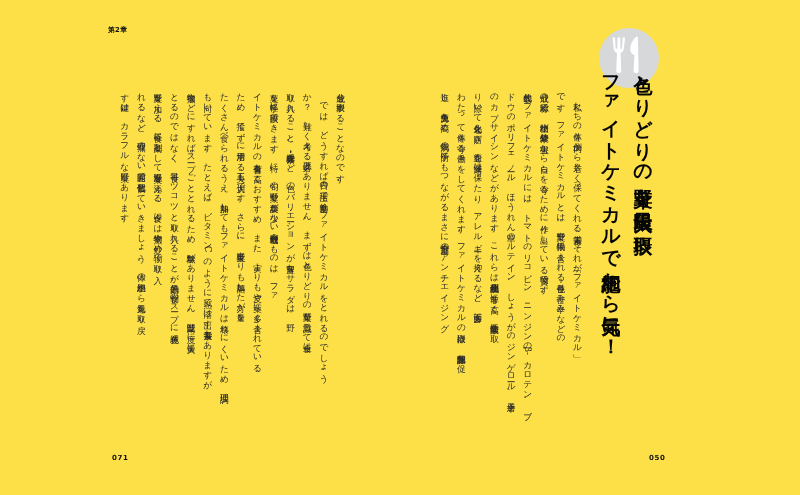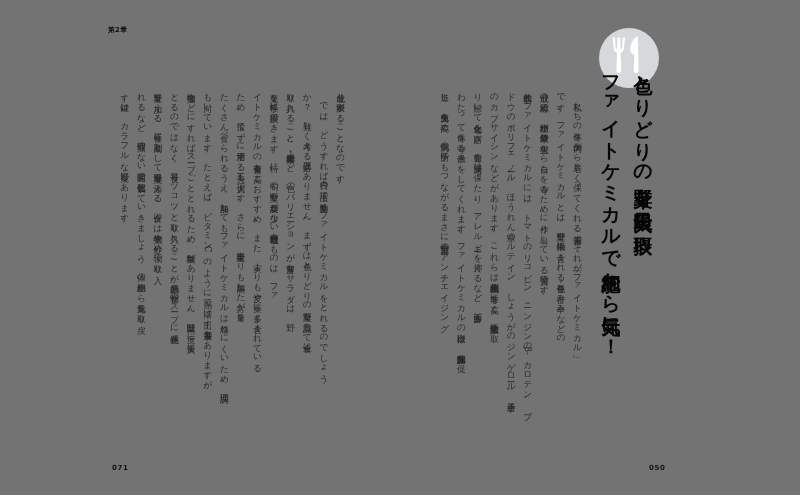--- a/index.html
+++ b/index.html
@@ -3,21 +3,21 @@
 <meta charset="utf-8">
 <style>
   html,body{margin:0;padding:0;}
   body{
     width:800px;height:495px;
     background:#fdfdfd;
     overflow:hidden;
     position:relative;
     font-family:"DejaVu Sans","Liberation Sans",sans-serif;
   }
-  .spread{position:absolute;inset:0;background:#737373;}
+  .spread{position:absolute;inset:0;background:#fde047;}
 
   
   .chapter-header{
     position:absolute;left:108px;top:25px;
     display:flex;gap:9px;align-items:baseline;
     font-weight:bold;font-size:6.8px;letter-spacing:0.3px;color:#111;
     white-space:nowrap;
   }
 
   
@@ -47,21 +47,21 @@
   }
   .vbody .col{
     margin:0;white-space:nowrap;
     height:358px;line-height:16.6px;letter-spacing:0.15px;
   }
   .vbody-right{left:436px;width:150px;}
   .vbody-left{left:116px;width:233px;}
 
   
   .folio{
-    position:absolute;top:464px;
+    position:absolute;top:454px;
     font-weight:bold;font-size:7px;letter-spacing:0.6px;color:#111;
   }
   .folio-left{left:112px;}
   .folio-right{left:649px;}
 </style>
 </head>
 <body>
 
 <div class="spread">
 

